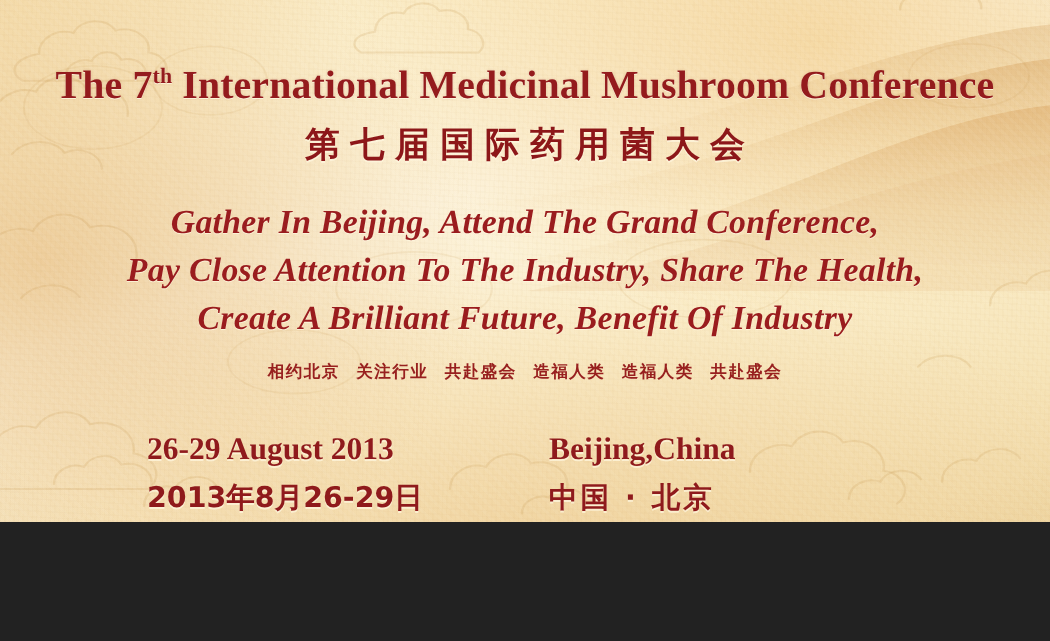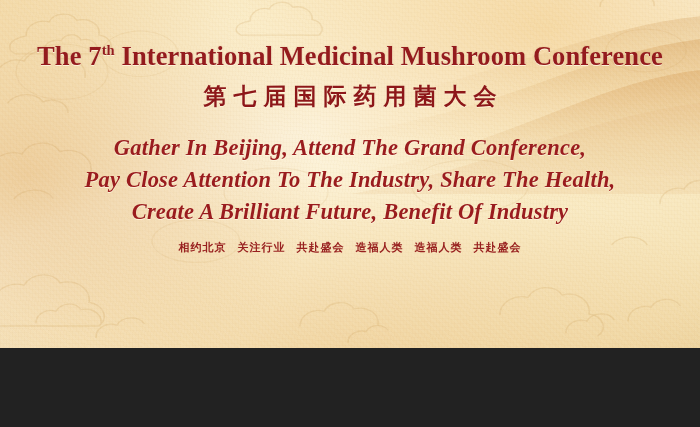--- a/index.html
+++ b/index.html
@@ -276,15 +276,25 @@
 
     <div class="slogan-zh">
       <span>相约北京</span>
       <span>关注行业</span>
       <span>共赴盛会</span>
       <span>造福人类</span>
       <span>造福人类</span>
       <span>共赴盛会</span>
     </div>
 
+    <div class="details">
+      <div class="details-row en-row">
+        <div class="details-date">26-29 August 2013</div>
+        <div class="details-place">Beijing,China</div>
+      </div>
+      <div class="details-row zh-row">
+        <div class="details-date">2013年8月26-29日</div>
+        <div class="details-place">中国 · 北京</div>
+      </div>
+    </div>
 
   </div>
 </div>
 
 </body></html>

